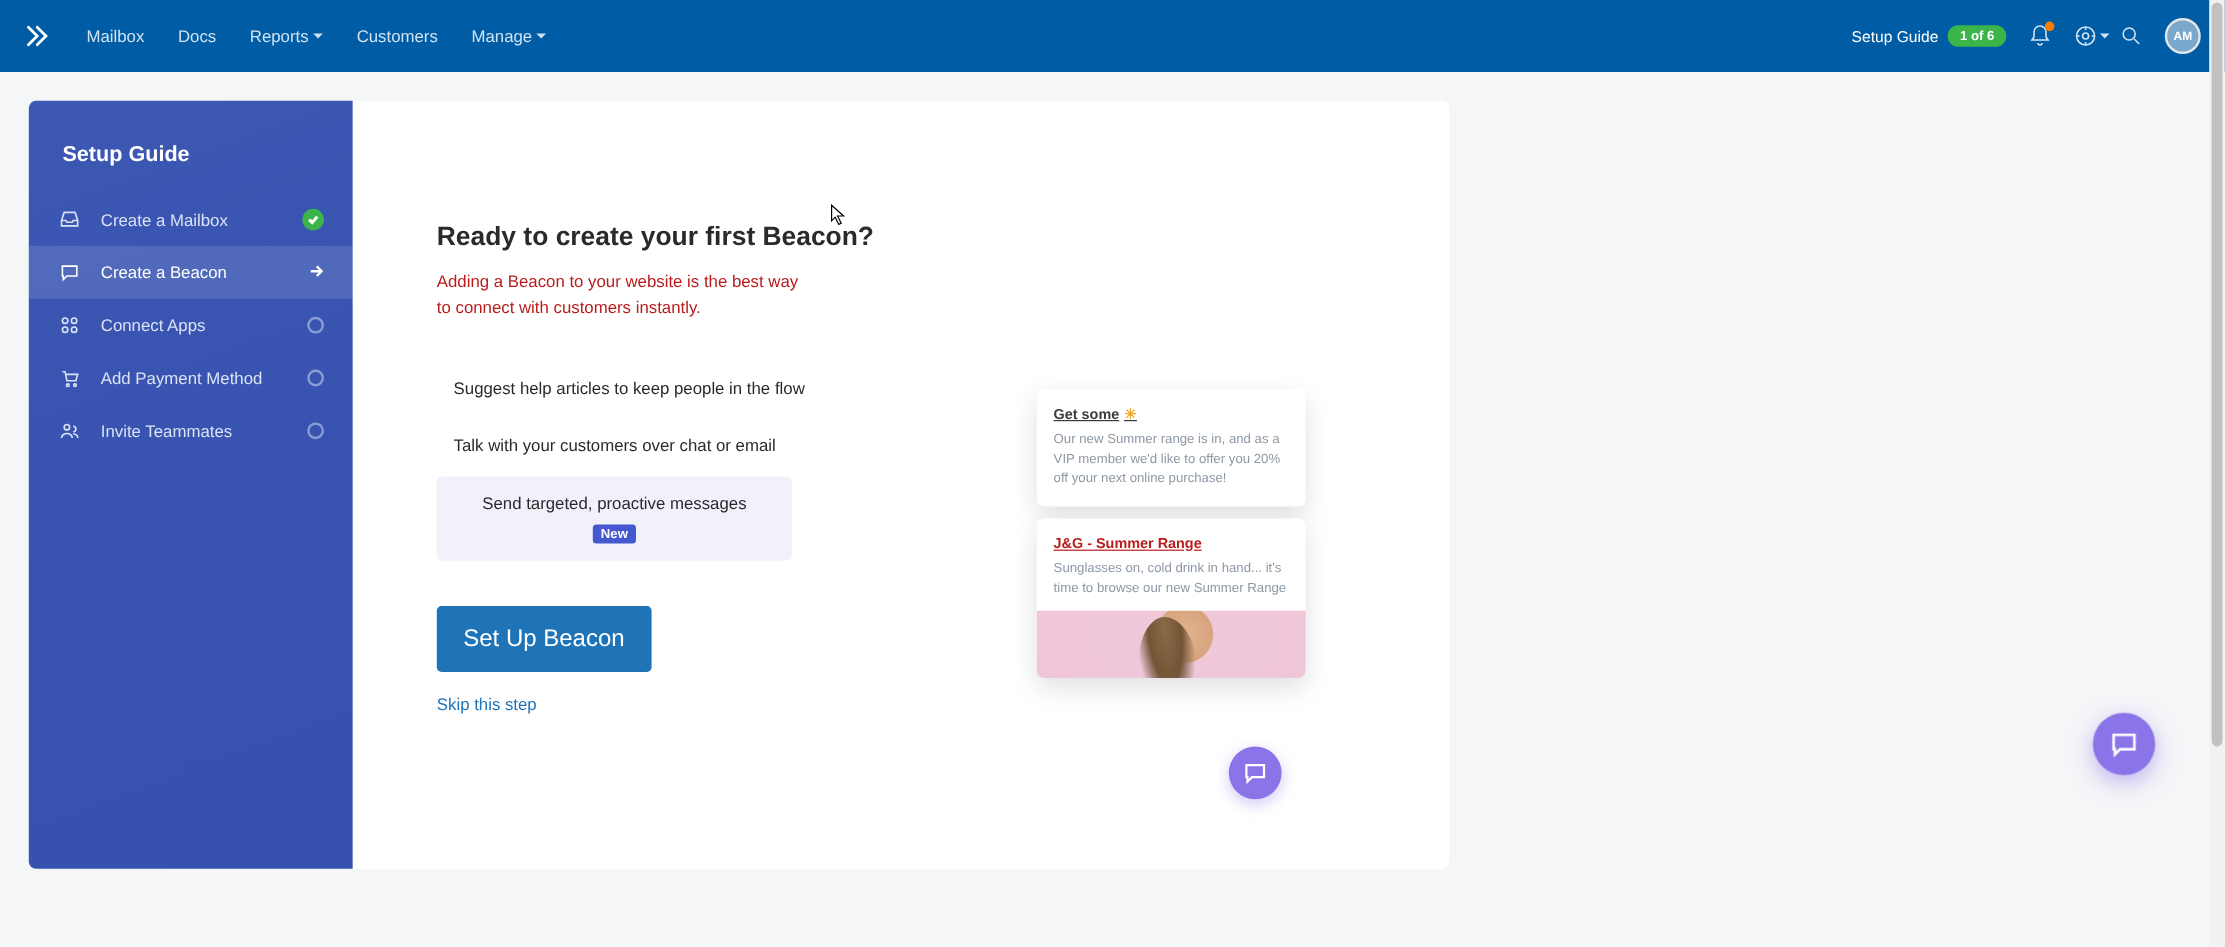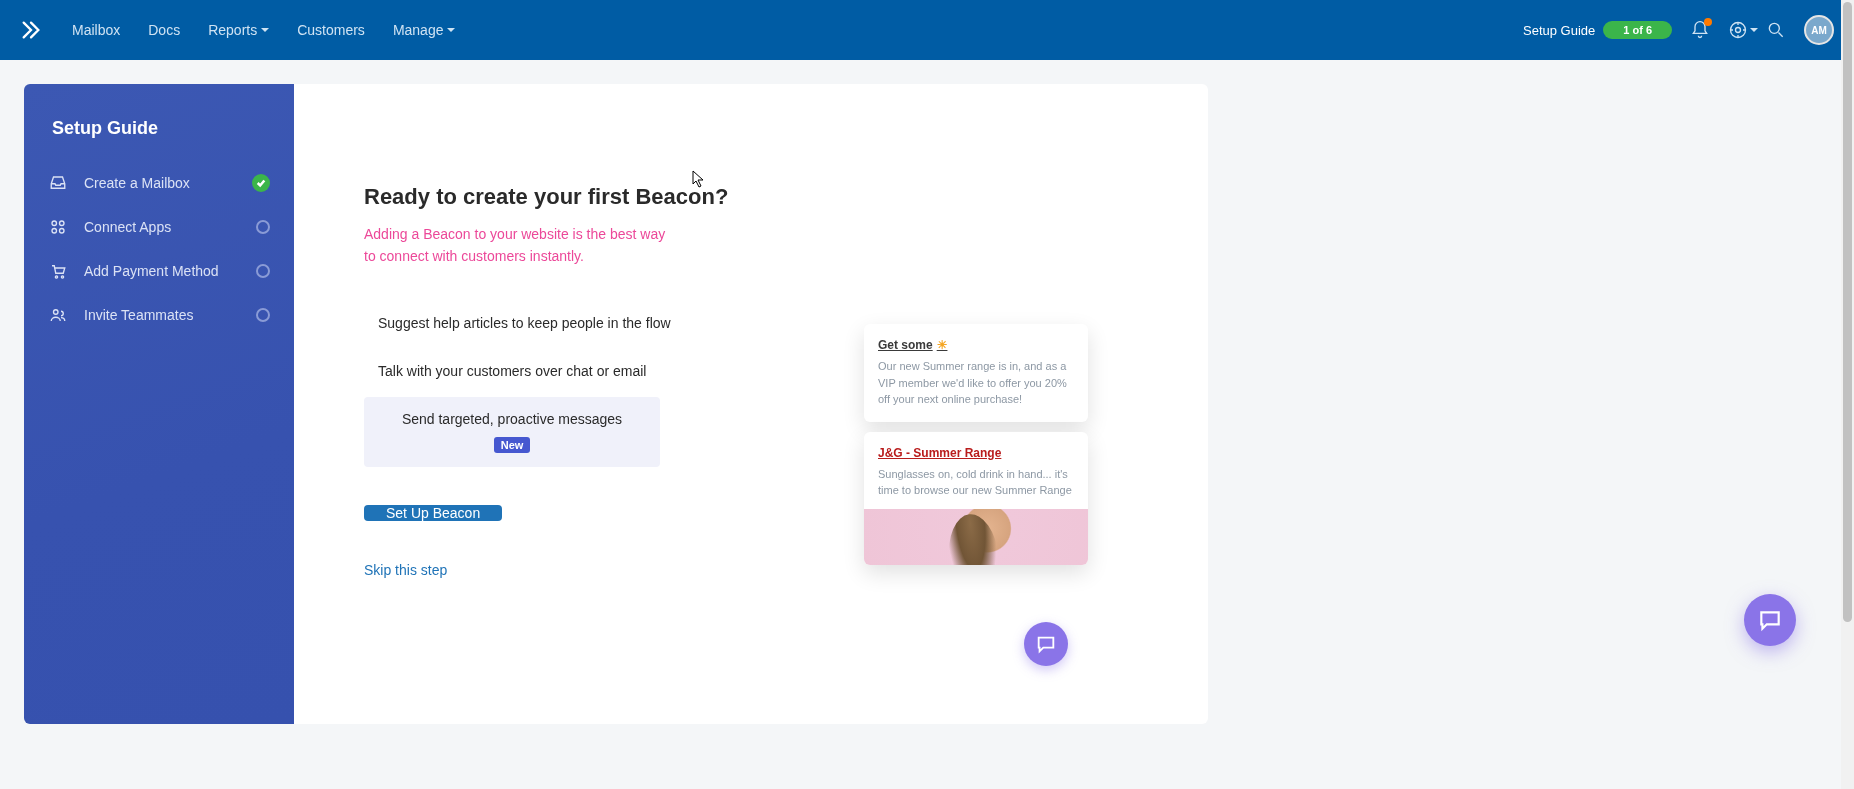--- a/index.html
+++ b/index.html
@@ -6,21 +6,21 @@
 body { font-family: -apple-system, BlinkMacSystemFont, "Segoe UI", Helvetica, Arial, sans-serif; background: #f4f6f8; width: 1854px; height: 789px; overflow: hidden; position: relative; }
 
 
 .topnav { background: #005ca4; height: 60px; display: flex; align-items: center; padding: 0 20px; color: #fff; }
 .topnav .logo { width: 22px; height: 22px; margin-right: 30px; display: flex; align-items: center; justify-content: center; }
 .topnav .nav-links { display: flex; gap: 28px; }
 .topnav .nav-link { color: #cfe3f3; font-size: 14px; cursor: pointer; display: flex; align-items: center; gap: 4px; }
 .topnav .spacer { flex: 1; }
 .topnav .right { display: flex; align-items: center; gap: 18px; }
 .topnav .setup-guide-link { color: #fff; font-size: 13px; display: flex; align-items: center; gap: 8px; cursor: pointer; }
-.topnav .badge { background: #3bb54a; color: #fff; font-size: 11px; padding: 3px 20px; border-radius: 10px; font-weight: 600; }
+.topnav .badge { background: #3bb54a; color: #fff; font-size: 11px; padding: 3px 10px; border-radius: 10px; font-weight: 600; }
 .topnav .icon-btn { width: 20px; height: 20px; display: flex; align-items: center; justify-content: center; cursor: pointer; position: relative; }
 .topnav .icon-btn svg { width: 20px; height: 20px; stroke: #cfe3f3; fill: none; stroke-width: 1.6; }
 .bell-dot { position: absolute; top: -2px; right: -2px; width: 8px; height: 8px; background: #ff7a00; border-radius: 50%; }
 .avatar { width: 30px; height: 30px; border-radius: 50%; background: #7aa8cc; display: flex; align-items: center; justify-content: center; color: #fff; font-size: 10px; font-weight: 700; border: 2px solid #e5e5e5; cursor: pointer; }
 .caret { border-left: 4px solid transparent; border-right: 4px solid transparent; border-top: 4px solid #cfe3f3; display: inline-block; }
 
 
 .page { display: flex; align-items: flex-start; padding: 24px 0 0 24px; gap: 0; }
 .sidebar { width: 270px; background: linear-gradient(160deg, #3c58b3 0%, #3752af 60%, #3651ae 100%); border-radius: 6px 0 0 6px; color: #fff; padding: 24px 0; min-height: 640px; }
 .sidebar h2 { font-size: 18px; font-weight: 700; padding: 10px 28px 22px; }
@@ -31,26 +31,26 @@
 .side-item .label { flex: 1; }
 .status-circle { width: 14px; height: 14px; border: 2px solid #8a9bd6; border-radius: 50%; }
 .status-check { width: 18px; height: 18px; background: #3bb54a; border-radius: 50%; display: flex; align-items: center; justify-content: center; }
 .status-check svg { width: 10px; height: 10px; stroke: #fff; stroke-width: 3; fill: none; }
 .status-arrow svg { width: 14px; height: 14px; stroke: #fff; stroke-width: 2; fill: none; }
 
 
 .main { background: #fff; border-radius: 0 6px 6px 0; width: 914px; min-height: 640px; padding: 100px 70px 40px; position: relative; display: flex; }
 .main-left { flex: 0 0 auto; width: 420px; }
 .main h1 { font-size: 22px; font-weight: 700; color: #2a2a2a; margin-bottom: 14px; }
-.subtitle { color: #ec4899; font-size: 14px; line-height: 1.55; margin-bottom: 34px; max-width: 310px; }
+.subtitle { color: #b91c1c; font-size: 14px; line-height: 1.55; margin-bottom: 34px; max-width: 310px; }
 .feature { font-size: 14px; color: #2a2a2a; padding: 14px 14px; border-radius: 4px; margin-bottom: 4px; }
 .feature.highlight { background: #f0f1fa; display: flex; align-items: center; gap: 10px; max-width: 296px; flex-direction: column; }
 .newbadge { background: #4658d0; color: #fff; font-size: 11px; padding: 2px 7px; border-radius: 3px; font-weight: 600; }
-.btn-primary { background: #1f73b7; color: #fff; border: none; padding: 0 22px; font-size: 14px; border-radius: 4px; cursor: pointer; margin-top: 34px; }
-.skip-link { color: #1f73b7; font-size: 14px; cursor: pointer; display: inline-block; margin-top: 40px; }
+.btn-primary { background: #1f73b7; color: #fff; border: none; padding: 16px 22px; font-size: 20px; border-radius: 4px; cursor: pointer; margin-top: 34px; }
+.skip-link { color: #1f73b7; font-size: 14px; cursor: pointer; display: inline-block; margin-top: 19px; }
 
 
 .preview { position: absolute; right: 120px; top: 240px; width: 224px; }
 .card { background: #fff; border-radius: 6px; box-shadow: 0 8px 22px rgba(0,0,0,0.12); padding: 14px; margin-bottom: 10px; }
 .card-title { font-size: 12px; font-weight: 600; color: #3a3a3a; margin-bottom: 6px; display: flex; align-items: center; gap: 4px; text-decoration: underline; }
 .card-title .sun { color: #f5a623; }
 .card-title.link { color: #b91c1c; }
 .card-body { font-size: 11px; color: #8d98a4; line-height: 1.5; }
 .card-img { margin: 10px -14px -14px; height: 56px; background: radial-gradient(circle at 55% 35%, #e4b48f 0%, #d6a47f 18%, #f0c8da 19%, #efc5d7 100%); border-radius: 0 0 6px 6px; position: relative; overflow: hidden; }
 .card-img::after { content:''; position:absolute; left:38%; top:5px; width:50px; height:90px; background:radial-gradient(ellipse at 50% 10%, #8b6b47 0%, #715536 40%, transparent 70%); border-radius:50% 50% 40% 40%; transform:rotate(-6deg); }
@@ -132,20 +132,31 @@
           </svg>
         </span>
       <span class="label">Create a Mailbox</span>
       <span class="status-check">
           <svg viewBox="0 0 12 12">
             <path d="M2 6l3 3 5-6"></path>
           </svg>
         </span>
     </div>
 
+    <div class="side-item active">
+      <span class="icn">
+          <svg viewBox="0 0 24 24">
+            <path d="M4 5h16v11H9l-4 4V16H4V5z"></path>
+          </svg>
+        </span>
+      <span class="label">Create a Beacon</span>
+      <span class="status-arrow"><svg viewBox="0 0 14 14">
+            <path d="M3 7h8 M8 3l4 4-4 4"></path>
+          </svg></span>
+    </div>
 
     <div class="side-item">
       <span class="icn">
           <svg viewBox="0 0 24 24">
             <circle cx="7" cy="7" r="3"></circle>
             <circle cx="17" cy="7" r="3"></circle>
             <circle cx="7" cy="17" r="3"></circle>
             <circle cx="17" cy="17" r="3"></circle>
           </svg>
         </span>

